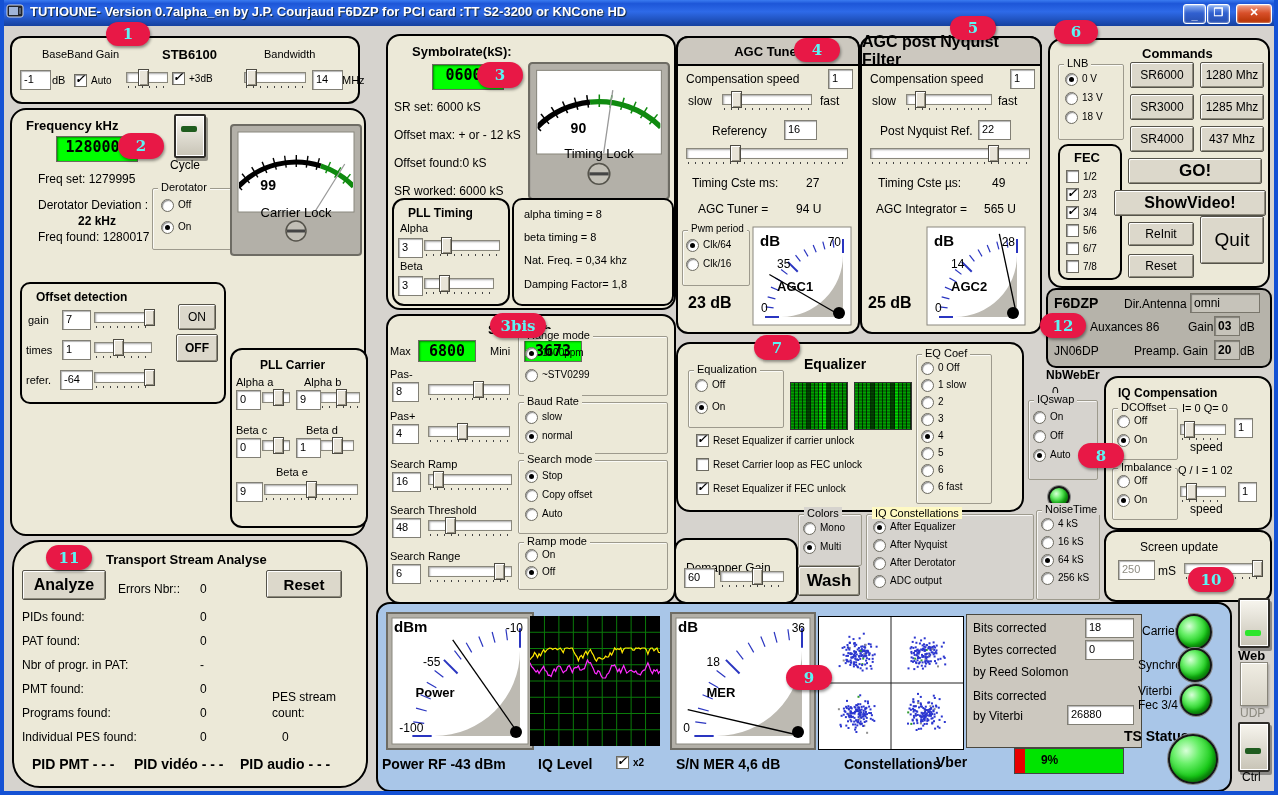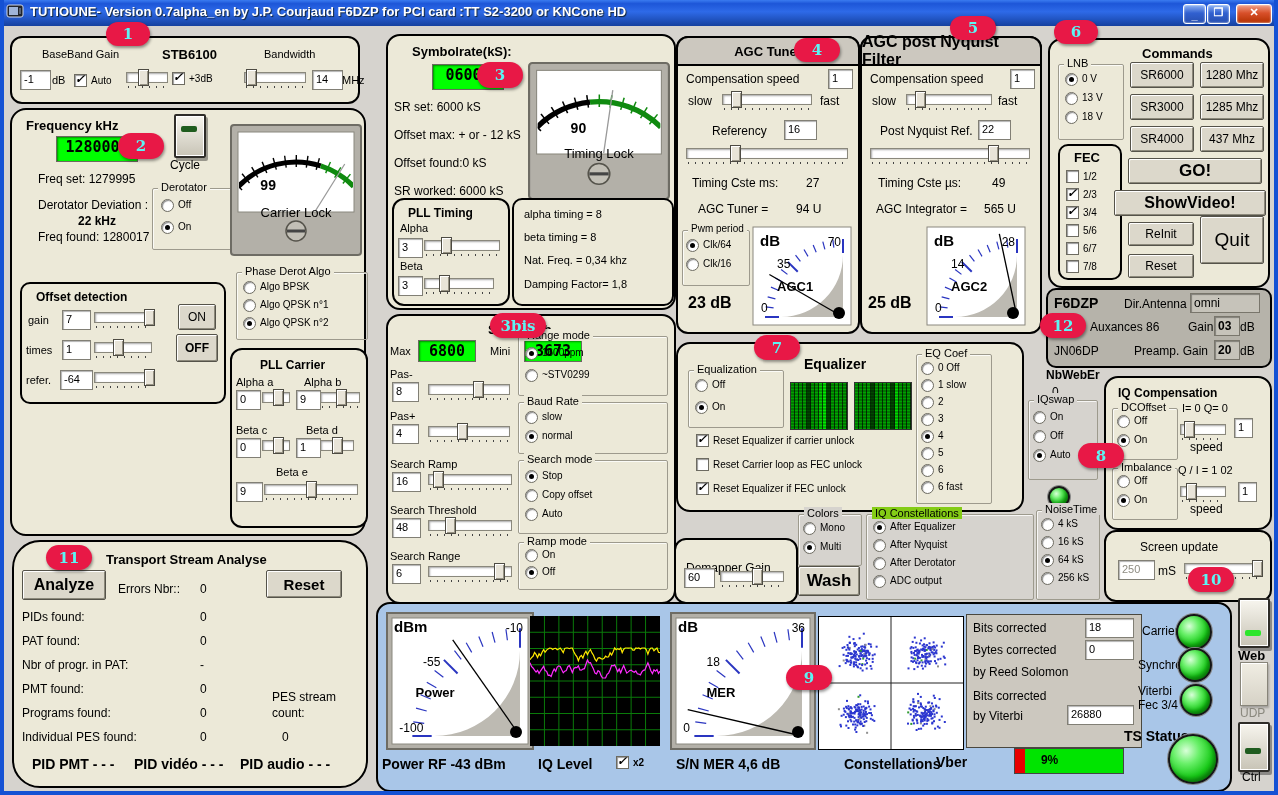--- a/index.html
+++ b/index.html
@@ -218,35 +218,20 @@
           <line x1="95.66591269222238" y1="49.116521399268464" x2="100.41245872297796" y2="38.09516482315141" stroke="#0f8a0f" stroke-width="1.4"></line>
           <line x1="104.62785561825406" y1="53.712452447341576" x2="110.80831251717471" y2="43.426444838916225" stroke="#0f8a0f" stroke-width="1.4"></line>
           <line x1="112.89319922517788" y1="59.46771944962527" x2="120.39611110120634" y2="50.10255456156531" stroke="#0f8a0f" stroke-width="1.4"></line>
           <line x1="76.59838528466409" y1="101.03903807687148" x2="114.75257230945485" y2="39.979575153608806" stroke="#999" stroke-width="1.2"></line>
         </g>
         <circle cx="66" cy="107" r="10" fill="#c2bfb6" stroke="#55534b" stroke-width="1.5"></circle>
         <line x1="57" y1="107" x2="75" y2="107" stroke="#444" stroke-width="3"></line>
       </svg>
     <span class="lock-value">99</span>
     <span class="lock-label">Carrier Lock</span>
-  </div>
-  <div class="group" style="left:224px;top:162px;width:130px;height:66px">
-    <b class="legend">Phase Derot Algo</b>
-    <span class="radio" style="left:6px;top:8px">
-        <i class="dot"></i>
-        <u>Algo BPSK</u>
-      </span>
-    <span class="radio" style="left:6px;top:26px">
-        <i class="dot"></i>
-        <u>Algo QPSK n°1</u>
-      </span>
-    <span class="radio sel" style="left:6px;top:44px">
-        <i class="dot"></i>
-        <u>Algo QPSK n°2</u>
-      </span>
   </div>
   <div class="sub" style="left:218px;top:238px;width:134px;height:176px;border-radius:12px">
     <span class="l b fs12" style="left:28px;top:8px">PLL Carrier</span>
     <span class="l" style="left:4px;top:26px">Alpha a</span>
     <span class="field" style="left:4px;top:40px;width:18px">0</span>
     <div class="slider" style="left:30px;top:38px;width:28px">
         <i class="track"></i>
         <i class="thumb" style="left:40%"></i>
       </div>
     <span class="l" style="left:72px;top:26px">Alpha b</span>
@@ -831,21 +816,21 @@
       <i class="dot"></i>
       <u>Mono</u>
     </span>
   <span class="radio sel" style="left:4px;top:26px">
       <i class="dot"></i>
       <u>Multi</u>
     </span>
 </div>
 <div class="btn b" style="left:798px;top:566px;width:60px;height:28px;font-size:17px">Wash</div>
 <div class="group" style="left:866px;top:514px;width:166px;height:84px;background:#d6d3ce">
-  <b class="legend" style="background:#84cc16">IQ Constellations</b>
+  <b class="legend" style="background:#fef9c3">IQ Constellations</b>
   <span class="radio sel" style="left:6px;top:6px">
       <i class="dot"></i>
       <u>After Equalizer</u>
     </span>
   <span class="radio" style="left:6px;top:24px">
       <i class="dot"></i>
       <u>After Nyquist</u>
     </span>
   <span class="radio" style="left:6px;top:42px">
       <i class="dot"></i>

